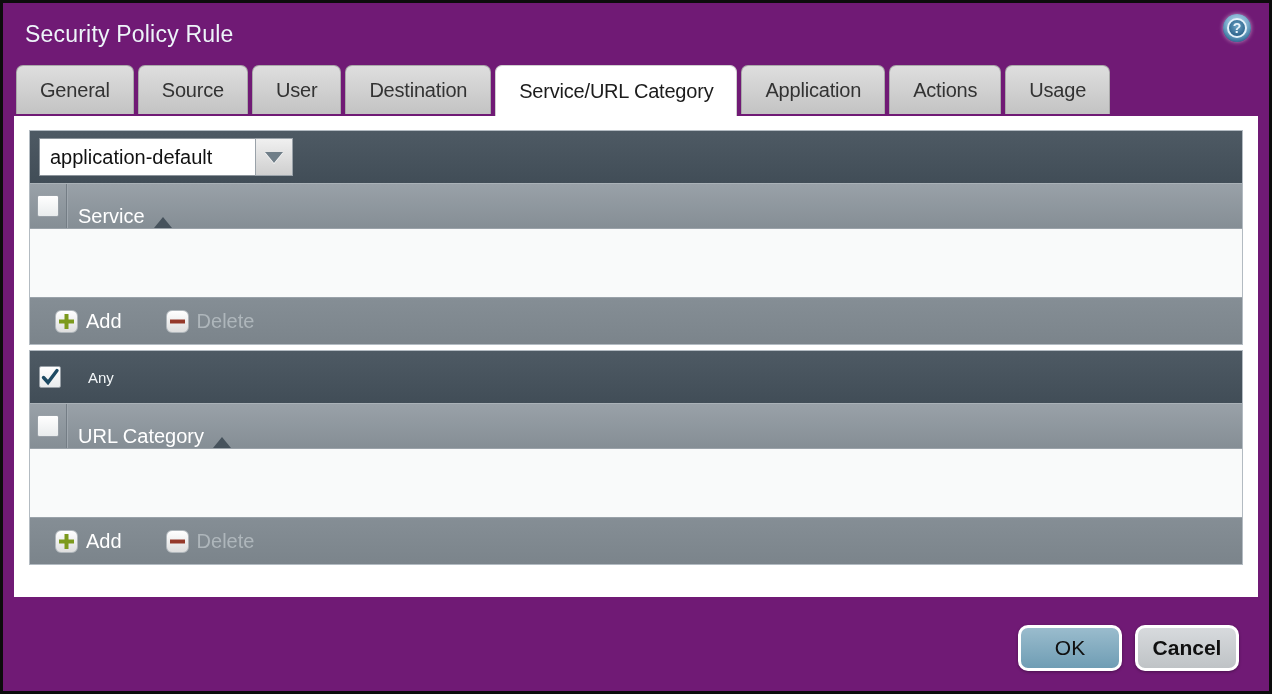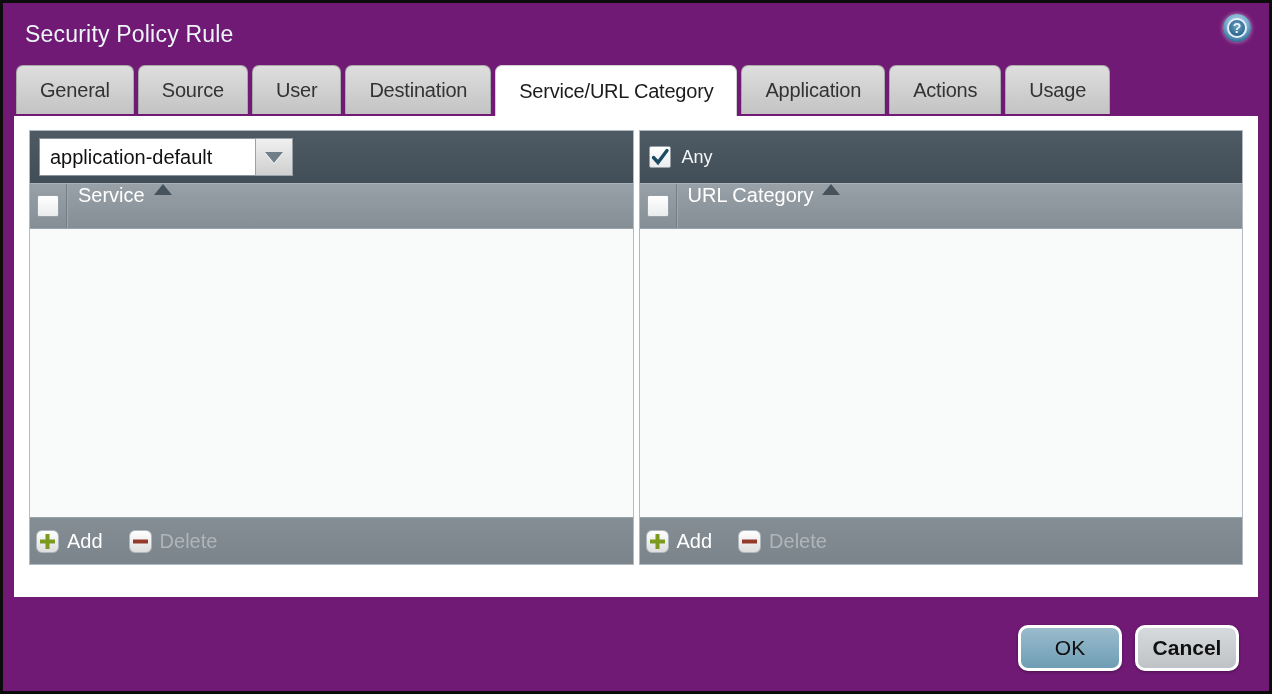--- a/index.html
+++ b/index.html
@@ -31,21 +31,21 @@
     border:1px solid #a9a9a9;border-bottom:none;border-radius:7px 7px 0 0;
     cursor:pointer;white-space:nowrap;letter-spacing:-0.2px;
   }
   .tab.active{
     background:#ffffff;color:#1c1c1c;height:51px;line-height:51px;
     border-color:#cfcfcf;position:relative;z-index:2;
   }
   
   .content{
     position:relative;margin:0 11px;height:481px;background:#ffffff;
-    padding:14px 15px 32px 15px;display:flex;gap:5px;z-index:1;
+    padding:14px 15px 32px 15px;display:flex;gap:5px;z-index:1;flex-direction:column;
   }
   .panel{
     flex:1;display:flex;flex-direction:column;border:1px solid #b3bbc2;background:#f9fafa;
   }
   .panel-toolbar{
     height:52px;background:linear-gradient(#4e5a64,#414d57);
     display:flex;align-items:center;padding:0 9px;flex:0 0 auto;
   }
   .dropdown{display:flex;align-items:stretch;height:38px;}
   .dropdown-value{
@@ -59,39 +59,39 @@
   .caret-down{
     width:0;height:0;border-left:9px solid transparent;border-right:9px solid transparent;
     border-top:11px solid #707e88;filter:drop-shadow(0 1px 0 #fefefe);
   }
   .checkbox{
     width:22px;height:22px;border:1px solid #98a0a7;border-radius:2px;
     background:linear-gradient(#ffffff,#e9eced);
     display:flex;align-items:center;justify-content:center;cursor:pointer;flex:0 0 auto;
   }
   .checkbox svg{display:block;}
-  .toolbar-label{color:#f2f6f8;font-size:18px;margin-left:11px;font-weight:400;}
+  .toolbar-label{color:#f2f6f8;font-size:15px;margin-left:27px;font-weight:400;}
   .panel-header{
-    height:46px;flex:0 0 auto;display:flex;align-items:flex-start;
+    height:46px;flex:0 0 auto;display:flex;align-items:flex-end;
     background:linear-gradient(#99a1a8,#858e95);
     border-top:1px solid #aab2b8;border-bottom:1px solid #9aa2a9;
   }
   .cb-cell{
     width:37px;height:100%;display:flex;align-items:center;justify-content:center;
     border-right:1px solid #747d85;box-shadow:1px 0 0 #a0a8af;
   }
   .col-label{color:#ffffff;font-size:20px;margin-left:11px;font-weight:400;}
   .sort-asc{
     width:0;height:0;margin-left:9px;
     border-left:9px solid transparent;border-right:9px solid transparent;
     border-bottom:11px solid #46525c;
   }
   .panel-body{flex:1 1 auto;background:#f9fafa;}
   .panel-footer{
-    height:47px;flex:0 0 auto;display:flex;align-items:center;gap:26px;padding:0 6px;
+    height:47px;flex:0 0 auto;display:flex;align-items:center;gap:44px;padding:0 25px;
     background:linear-gradient(#858e95,#7b848b);border-top:1px solid #9aa2a9;
   }
   .foot-btn{display:flex;align-items:center;gap:8px;cursor:pointer;}
   .foot-btn.disabled{cursor:default;}
   .mini-icon{
     width:23px;height:23px;border-radius:6px;border:1px solid #b0b7bc;
     background:linear-gradient(#ffffff,#dedede);
     display:flex;align-items:center;justify-content:center;
   }
   .foot-label{font-size:20px;color:#ffffff;}

